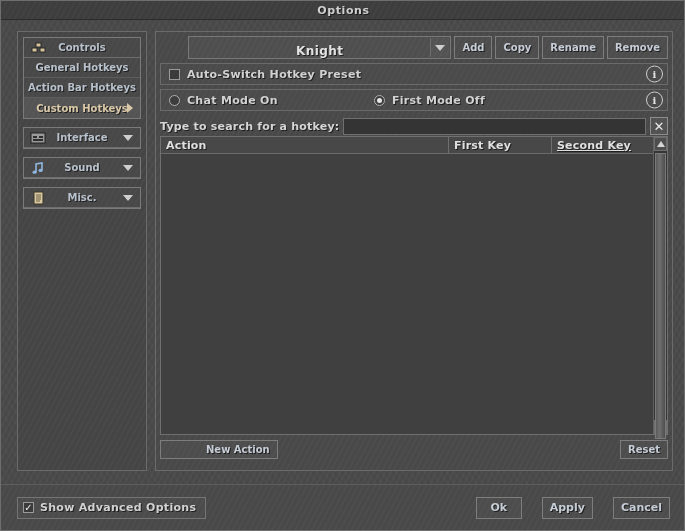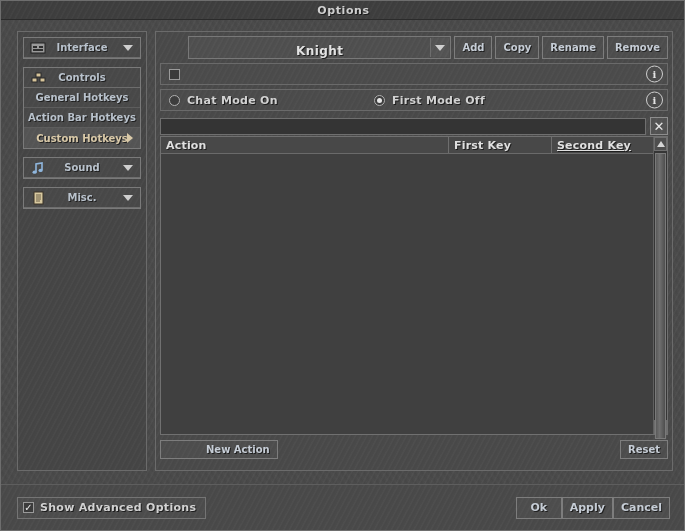--- a/index.html
+++ b/index.html
@@ -431,73 +431,73 @@
   }
   #adv-box .checkbox { margin-left: 0; margin-right: 6px; }
   .check-mark {
     color: #e8e8e8;
     font-size: 10px;
     line-height: 1;
     font-weight: bold;
   }
   #dialog-buttons {
     display: flex;
-    gap: 0;
+    gap: 20px;
     height: 22px;
   }
   #dialog-buttons .btn { min-width: 46px; font-size: 11px; }
 
   .mono-icon { image-rendering: pixelated; }
 </style>
 </head>
 <body>
 
 <div id="app">
 
   <div id="titlebar">
     <span id="title-text">Options</span>
   </div>
 
   <div id="sidebar">
+
+    <div class="sb-group">
+      <div class="sb-row header">
+        <span class="sb-icon">
+          <svg width="15" height="12" viewBox="0 0 15 12" class="mono-icon">
+            <rect x="5" y="1" width="5" height="4" fill="#d7c49a" stroke="#2a2a2a" stroke-width="1"></rect>
+            <rect x="1" y="6" width="5" height="4" fill="#d7c49a" stroke="#2a2a2a" stroke-width="1"></rect>
+            <rect x="9" y="6" width="5" height="4" fill="#d7c49a" stroke="#2a2a2a" stroke-width="1"></rect>
+          </svg>
+        </span>
+        <span>Controls</span>
+      </div>
+      <div class="sb-row">
+        <span>General Hotkeys</span>
+      </div>
+      <div class="sb-row">
+        <span>Action Bar Hotkeys</span>
+      </div>
+      <div class="sb-row selected">
+        <span>Custom Hotkeys</span>
+        <span class="sb-caret caret-right"></span>
+      </div>
+    </div>
 
     <div class="sb-group">
       <div class="sb-row header">
         <span class="sb-icon">
           <svg width="16" height="12" viewBox="0 0 16 12" class="mono-icon">
             <rect x="1" y="1" width="14" height="10" fill="#9a9a9a" stroke="#222" stroke-width="1"></rect>
             <rect x="3" y="4" width="4" height="2" fill="#2e2e2e"></rect>
             <rect x="9" y="4" width="4" height="2" fill="#2e2e2e"></rect>
             <rect x="3" y="7" width="10" height="2" fill="#2e2e2e"></rect>
           </svg>
         </span>
         <span>Interface</span>
         <span class="sb-caret caret-down"></span>
-      </div>
-    </div>
-
-    <div class="sb-group">
-      <div class="sb-row header">
-        <span class="sb-icon">
-          <svg width="15" height="12" viewBox="0 0 15 12" class="mono-icon">
-            <rect x="5" y="1" width="5" height="4" fill="#d7c49a" stroke="#2a2a2a" stroke-width="1"></rect>
-            <rect x="1" y="6" width="5" height="4" fill="#d7c49a" stroke="#2a2a2a" stroke-width="1"></rect>
-            <rect x="9" y="6" width="5" height="4" fill="#d7c49a" stroke="#2a2a2a" stroke-width="1"></rect>
-          </svg>
-        </span>
-        <span>Controls</span>
-      </div>
-      <div class="sb-row">
-        <span>General Hotkeys</span>
-      </div>
-      <div class="sb-row">
-        <span>Action Bar Hotkeys</span>
-      </div>
-      <div class="sb-row selected">
-        <span>Custom Hotkeys</span>
-        <span class="sb-caret caret-right"></span>
       </div>
     </div>
 
 
     <div class="sb-group">
       <div class="sb-row header">
         <span class="sb-icon">
           <svg width="14" height="14" viewBox="0 0 14 14" class="mono-icon">
             <path d="M5 11 L5 3 L11 2 L11 9" stroke="#8fb6dd" stroke-width="1.6" fill="none"></path>
             <ellipse cx="3.6" cy="11.2" rx="2.1" ry="1.6" fill="#8fb6dd"></ellipse>
@@ -537,34 +537,36 @@
         </span>
       </div>
       <div class="btn">Add</div>
       <div class="btn">Copy</div>
       <div class="btn">Rename</div>
       <div class="btn">Remove</div>
     </div>
 
     <div class="opt-row">
       <span class="checkbox"></span>
+      <span class="opt-label">Auto-Switch Hotkey Preset</span>
       <span class="info-btn">i</span>
     </div>
 
     <div class="opt-row">
       <span class="radio" style="margin-left:8px;margin-right:7px;"></span>
       <span class="opt-label">Chat Mode On</span>
       <span class="radio" style="margin-left:96px;margin-right:7px;">
         <span class="dot"></span>
       </span>
       <span class="opt-label">First Mode Off</span>
       <span class="info-btn">i</span>
     </div>
 
     <div class="search-row">
+      <span class="search-label">Type to search for a hotkey:</span>
       <input class="search-input" type="text" value="" placeholder="" style="">
       <span class="clear-btn">✕</span>
     </div>
 
     <div class="table-wrap">
       <div class="thead">
         <div class="th" style="width:288px;">Action</div>
         <div class="th" style="width:103px;">First Key</div>
         <div class="th" style="flex:1;border-right:none;text-decoration:underline;">Second Key</div>
       </div>

